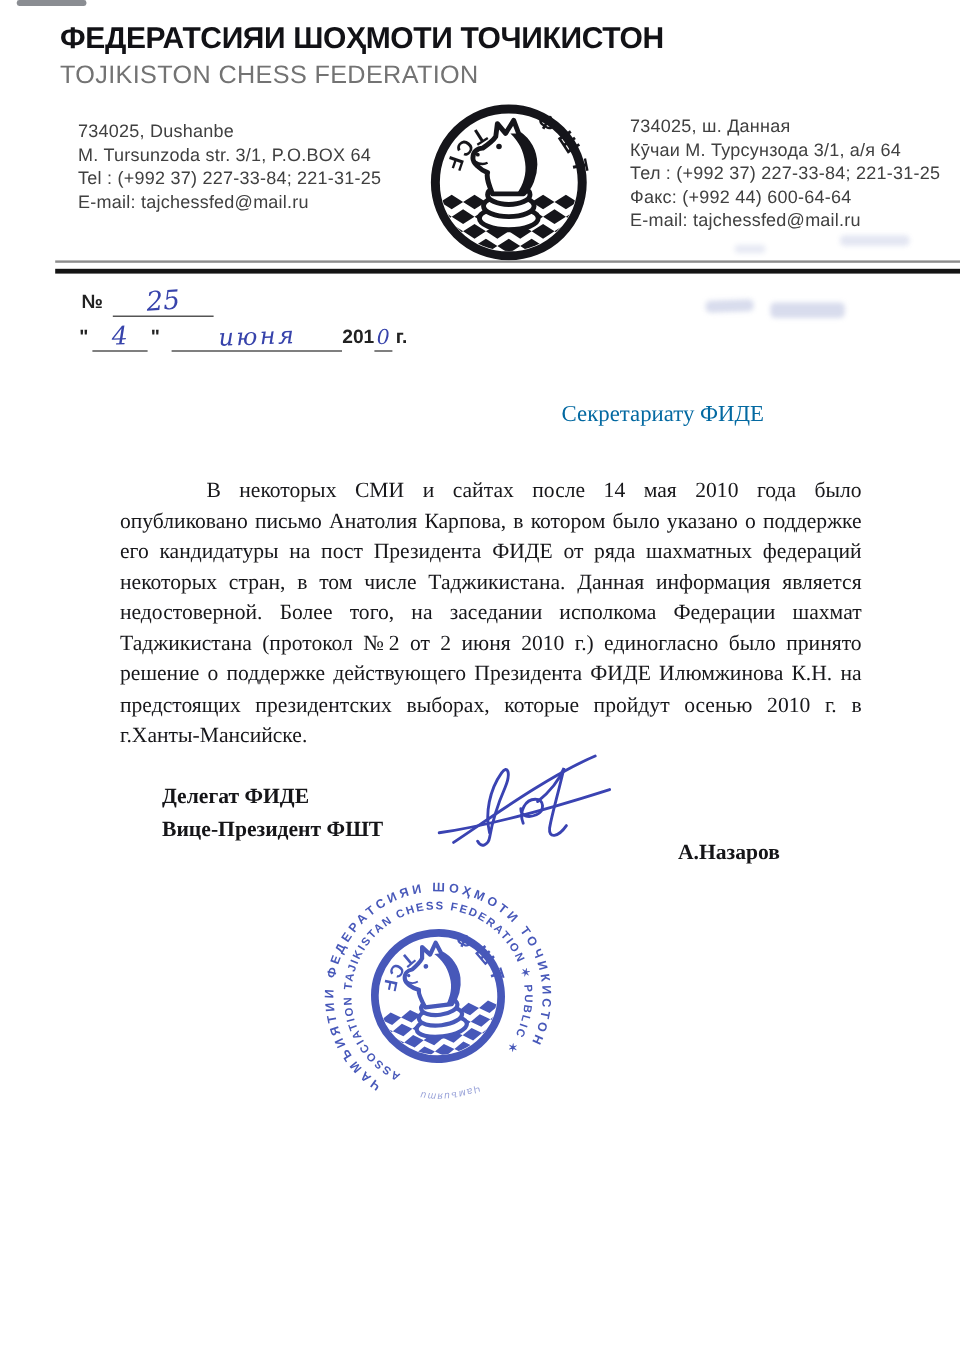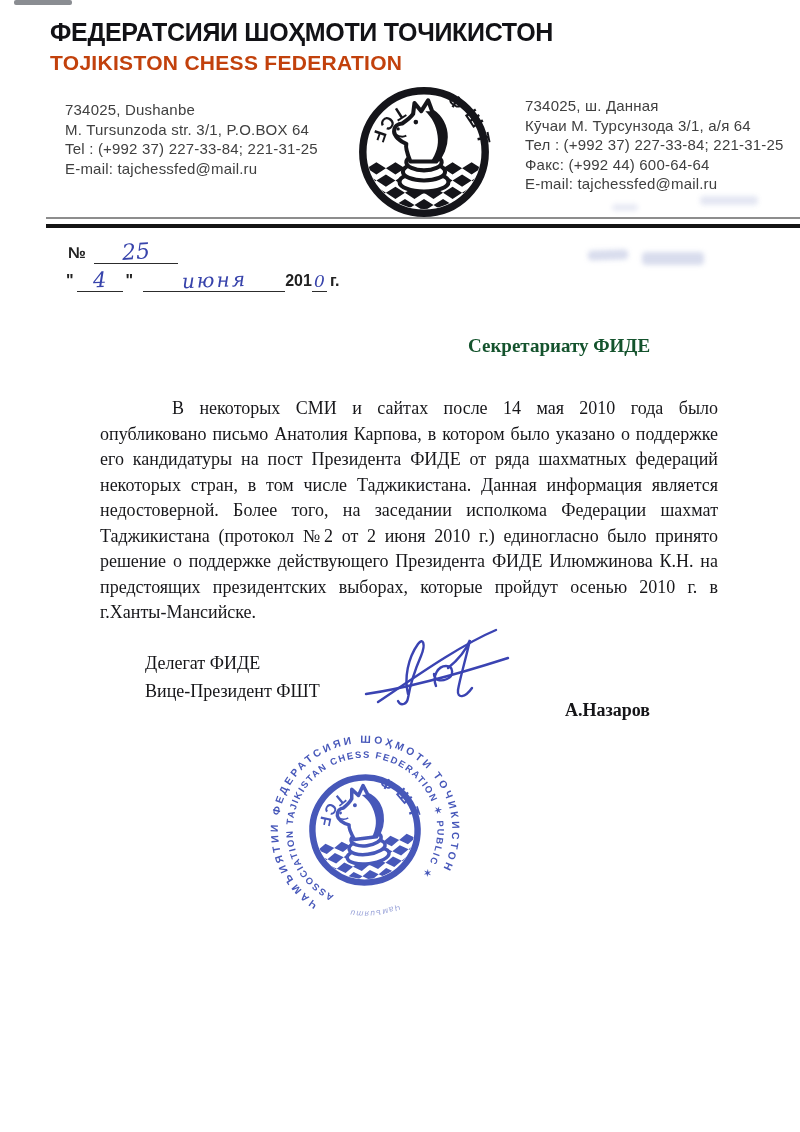--- a/index.html
+++ b/index.html
@@ -13,21 +13,21 @@
     background:#3d424b;opacity:.6;filter:blur(.6px);border-radius:2px;}
   .smudge{position:absolute;background:rgba(104,120,185,.26);filter:blur(2.4px);border-radius:4px;}
   .smudge.s1{left:588px;top:250px;width:40px;height:10px;transform:rotate(-2deg);}
   .smudge.s2{left:642px;top:252px;width:62px;height:13px;}
   .smudge.s3{left:700px;top:196px;width:58px;height:9px;opacity:.7;}
   .smudge.s4{left:612px;top:204px;width:26px;height:7px;opacity:.6;}
 
   
   .titles{position:absolute;left:50px;top:18px;width:750px;text-align:left;}
   .title-cyr{font-size:25px;font-weight:700;letter-spacing:-.3px;color:#121216;}
-  .title-eng{font-size:21px;font-weight:700;letter-spacing:.3px;margin-top:4px;color:#c2410c;}
+  .title-eng{font-size:21px;font-weight:400;letter-spacing:.3px;margin-top:4px;color:#737373;}
 
   .contact{position:absolute;font-size:15px;line-height:19.5px;color:#404040;letter-spacing:.2px;}
   .contact-left{left:65px;top:100px;width:295px;}
   .contact-right{left:525px;top:96px;width:270px;}
   .contact div{white-space:nowrap;}
 
   .logo-svg{position:absolute;left:356px;top:84px;width:136px;height:136px;color:#15151a;}
 
   .rule{position:absolute;left:46px;width:754px;}
   .rule-thin{top:217px;height:2px;background:#8d8d8d;}
@@ -46,27 +46,27 @@
   .u-day .hand{font-size:21px;transform:rotate(-2deg);line-height:21px;}
   .u-month{width:142px;margin-left:10px;}
   .u-month .hand{font-size:20px;letter-spacing:2px;transform:rotate(-2deg);line-height:21px;}
   .u-year{width:15px;}
   .u-year .hand{font-size:17px;line-height:18px;}
   .yr{margin-left:0;}
   .gsuffix{margin-left:3px;}
 
   
   .recipient{position:absolute;left:468px;top:335px;font-family:"Liberation Serif",serif;
-    font-size:19px;font-weight:700;color:#14532d;}
+    font-size:19px;font-weight:400;color:#0369a1;}
   .body-par{position:absolute;left:100px;top:396px;width:618px;margin:0;
     font-family:"Liberation Serif",serif;font-size:18px;line-height:25.5px;
     text-align:justify;text-indent:72px;color:#17171a;}
 
-  .sig-title{position:absolute;left:145px;font-family:"Liberation Serif",serif;
-    font-size:18px;font-weight:400;color:#151518;}
+  .sig-title{position:absolute;left:135px;font-family:"Liberation Serif",serif;
+    font-size:18px;font-weight:700;color:#151518;}
   .sig-t1{top:653px;}
   .sig-t2{top:681px;}
   .sig-name{position:absolute;left:565px;top:688px;font-family:"Liberation Serif",serif;
     font-size:18px;font-weight:700;color:#151518;margin-top:12px;}
   .signature-svg{position:absolute;left:348px;top:624px;width:175px;height:92px;}
 
   
   .stamp{position:absolute;left:266px;top:731px;width:198px;height:198px;
     transform:rotate(-7deg);opacity:.88;}
   .stamp svg{width:100%;height:100%;color:#2e41b0;}

